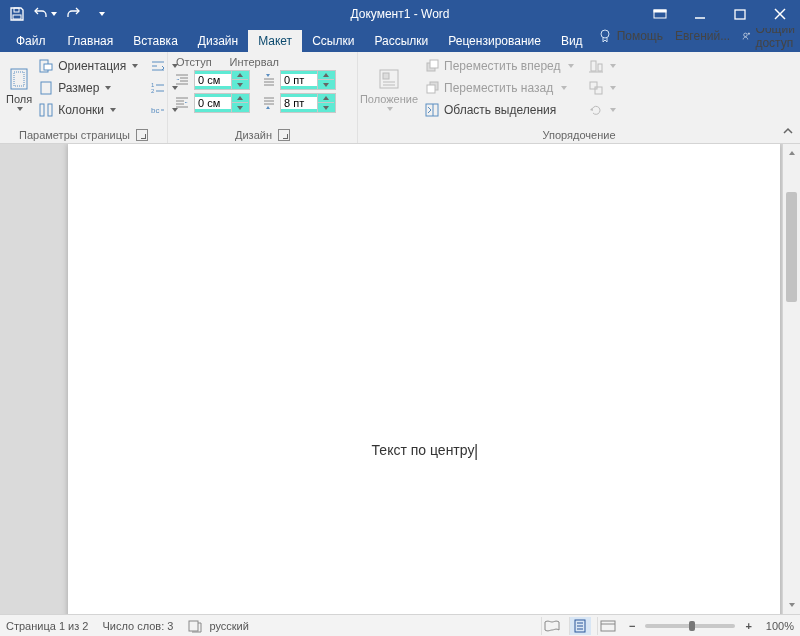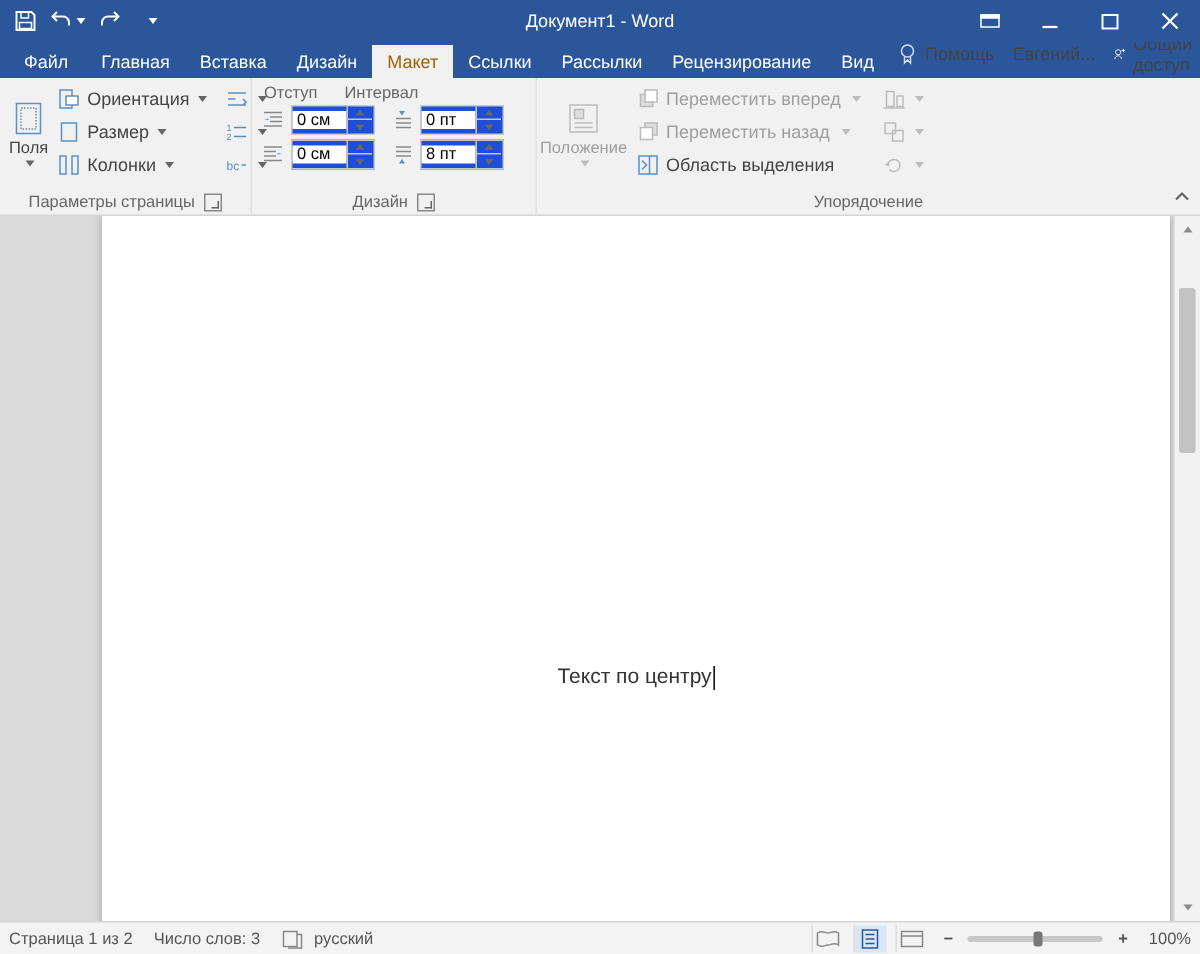--- a/index.html
+++ b/index.html
@@ -10,21 +10,21 @@
   .tb-left { display: flex; align-items: center; gap: 2px; padding-left: 4px; }
   .tb-btn { width: 26px; height: 24px; display: flex; align-items: center; justify-content: center; cursor: pointer; }
   .tb-btn svg { fill: #fff; stroke: #fff; }
   .title { position: absolute; left: 50%; transform: translateX(-50%); font-size: 12px; }
   .tb-right { position: absolute; right: 0; display: flex; }
   .tb-right .tb-btn { width: 40px; height: 28px; }
 
   
   .tabs { height: 24px; background: #2b579a; display: flex; align-items: flex-end; color: #fff; font-size: 12px; padding-left: 4px; }
   .tab { padding: 4px 10px; cursor: pointer; }
-  .tab.active { background: #f1f1f1; color: #a16207; text-align: right; }
+  .tab.active { background: #f1f1f1; color: #0c4a6e; text-align: right; }
   .tab.file { padding: 4px 12px; }
   .tabs-right { margin-left: auto; display: flex; align-items: center; gap: 4px; padding-right: 10px; }
   .help { color: #cfe0f4; display: flex; align-items: center; gap: 4px; }
   .user { color: #fff; }
   .share { background: #2b579a; border: none; color: #fff; display: flex; align-items: center; gap: 4px; padding: 2px 6px; }
 
   
   .ribbon { height: 92px; background: #f1f1f1; border-bottom: 1px solid #d4d4d4; display: flex; position: relative; }
   .group { border-right: 1px solid #e1e1e1; padding: 4px 6px 2px 6px; display: flex; flex-direction: column; justify-content: space-between; }
   .group-label { font-size: 11px; color: #666; text-align: center; padding-top: 2px; display: flex; justify-content: center; align-items: center; gap: 6px; }
@@ -33,21 +33,21 @@
 
   .vstack { display: flex; flex-direction: column; gap: 2px; }
   .hstack { display: flex; align-items: center; gap: 2px; }
   .rbtn { display: flex; align-items: center; gap: 4px; padding: 2px 4px; cursor: pointer; font-size: 12px; color: #444; }
   .rbtn.disabled { color: #9e9e9e; cursor: default; }
   .bigbtn { display: flex; flex-direction: column; align-items: center; justify-content: center; width: 50px; height: 66px; cursor: pointer; font-size: 11px; color: #444; gap: 2px; }
   .bigbtn.disabled { color: #9e9e9e; cursor: default; }
   .caret { width: 0; height: 0; border-left: 3px solid transparent; border-right: 3px solid transparent; border-top: 4px solid #666; display: inline-block; margin-left: 2px; }
   .caret.light { border-top-color: #bbb; }
 
-  .spin { display: flex; align-items: center; background: #1d4ed8; border: 1px solid #c8c8c8; height: 20px; width: 56px; }
+  .spin { display: flex; align-items: center; background: #5eead4; border: 1px solid #c8c8c8; height: 20px; width: 56px; }
   .spin input { border: none; width: 36px; font-size: 11px; padding-left: 3px; outline: none; }
   .spin-btns { display: flex; flex-direction: column; border-left: 1px solid #c8c8c8; }
   .spin-up,.spin-down { width: 16px; height: 9px; display: flex; align-items: center; justify-content: center; cursor: pointer; }
   .spin-up { border-bottom: 1px solid #c8c8c8; }
   .tri-up { width: 0; height: 0; border-left: 3px solid transparent; border-right: 3px solid transparent; border-bottom: 4px solid #666; }
   .tri-down { width: 0; height: 0; border-left: 3px solid transparent; border-right: 3px solid transparent; border-top: 4px solid #666; }
 
   .para-row { display: flex; align-items: center; gap: 4px; }
   .para-icon { width: 16px; height: 16px; display: flex; align-items: center; justify-content: center; }
 

